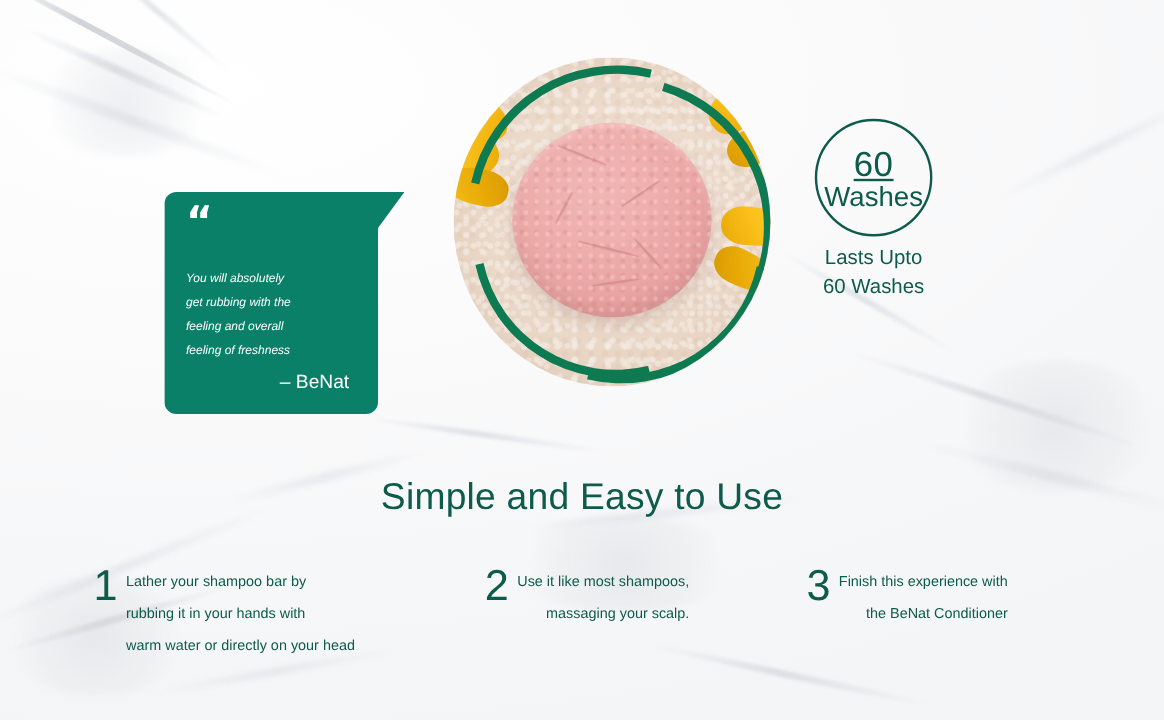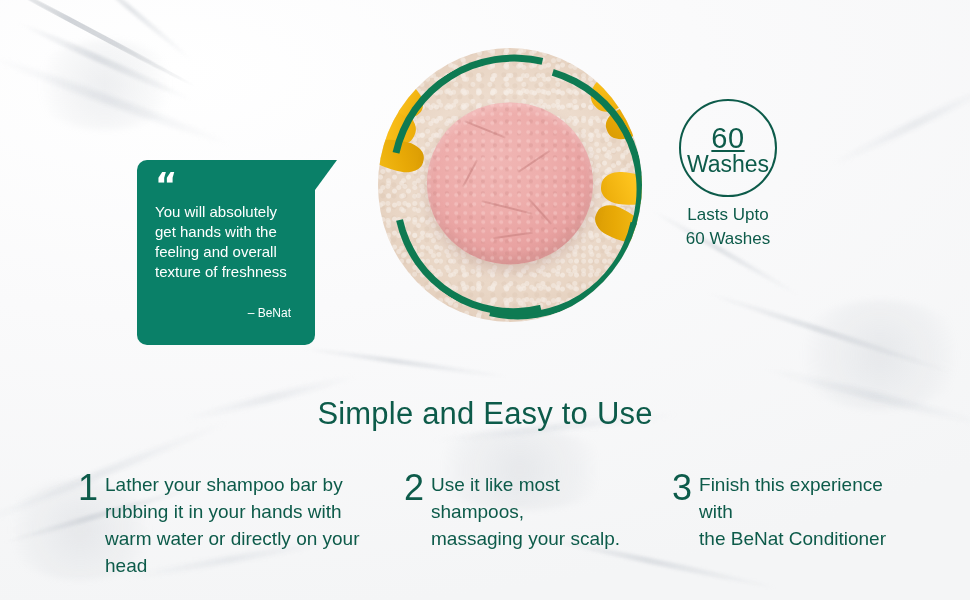--- a/index.html
+++ b/index.html
@@ -156,32 +156,33 @@
   .quote-mark {
     font-family: "DejaVu Sans", sans-serif;
     font-size: 34px;
     line-height: 22px;
     font-weight: 700;
     color: #ffffff;
     letter-spacing: -1px;
     height: 26px;
   }
   .quote-text {
-    margin-top: 2px;
+    margin-top: 23px;
     color: #ffffff;
-    font-size: 15px;
+    font-size: 10px;
     line-height: 20px;
     font-family: "Liberation Sans", sans-serif;
+    font-style: italic;
   }
   .quote-attrib {
-    margin-top: 24px;
+    margin-top: 7px;
     text-align: right;
     padding-right: 8px;
     color: #ffffff;
-    font-size: 12px;
+    font-size: 16px;
     font-family: "Liberation Sans", sans-serif;
   }
 
   
   #washes-badge {
     position: absolute;
     left: 679px;
     top: 99px;
     width: 98px;
     height: 98px;
@@ -240,27 +241,27 @@
   }
   .step-num {
     color: var(--deep);
     font-size: 36px;
     line-height: 34px;
     margin-right: 7px;
     flex: 0 0 auto;
   }
   .step-text {
     color: var(--deep);
-    font-size: 19px;
+    font-size: 12px;
     line-height: 27px;
   }
   #step-1 { left: 78px;  top: 471px; width: 300px; }
   #step-2 { left: 404px; top: 471px; width: 226px; }
   #step-3 { left: 672px; top: 471px; width: 228px; }
-  #step-2 .step-text, #step-3 .step-text { }
+  #step-2 .step-text, #step-3 .step-text { text-align: right; }
   #step-1 .step-text { text-align: left; }
 
   :root {
     --brand: #0a8068;
     --deep: #0d5b4a;
   }
 </style>
 </head>
 <body>
 
@@ -317,23 +318,23 @@
     </div>
   </div>
 
   <div id="quote-bubble">
     <div class="bubble-shape"></div>
     <div class="bubble-tail"></div>
     <div class="bubble-inner">
       <div class="quote-mark">“</div>
       <div class="quote-text">
         <div>You will absolutely</div>
-        <div>get hands with the</div>
+        <div>get rubbing with the</div>
         <div>feeling and overall</div>
-        <div>texture of freshness</div>
+        <div>feeling of freshness</div>
       </div>
       <div class="quote-attrib">– BeNat</div>
     </div>
   </div>
 
   <div id="washes-badge">
     <div class="badge-circle">
       <div class="badge-count">60</div>
       <div class="badge-unit">Washes</div>
     </div>

